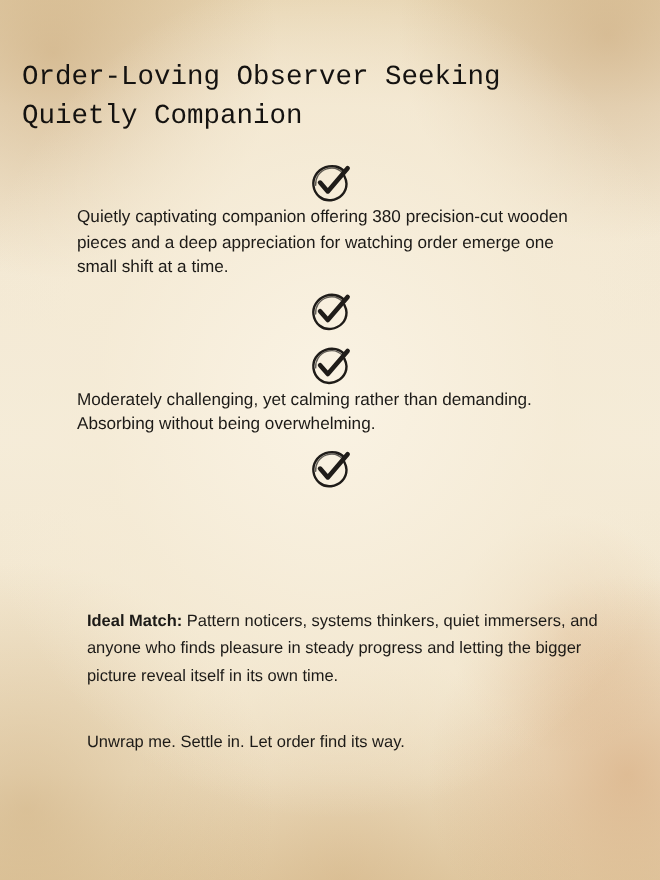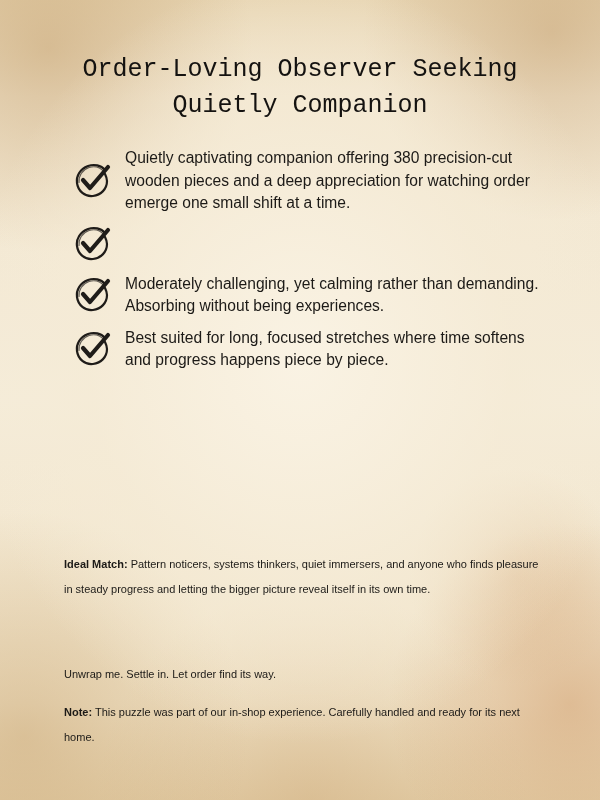--- a/index.html
+++ b/index.html
@@ -20,38 +20,37 @@
         radial-gradient(circle at 95% 88%, rgba(205,150,100,0.5) 0%, rgba(205,150,100,0) 20%),
         radial-gradient(circle at 86% 72%, rgba(215,170,120,0.35) 0%, rgba(215,170,120,0) 14%),
         radial-gradient(circle at 52% 100%, rgba(200,160,110,0.35) 0%, rgba(200,160,110,0) 25%),
         linear-gradient(180deg, #e8d6b4 0%, #f2e6cf 12%, #f5ecd9 50%, #f0e2c6 88%, #e4cfa9 100%);
     }
     .content {
       position: absolute; left: 0; top: 0; width: 600px; height: 800px;
     }
     .title {
       position: absolute; left: 20px; right: 20px; top: 52px;
-      text-align: center;
       font-family: "Liberation Mono", "DejaVu Sans Mono", monospace;
       font-size: 25px; line-height: 36px;
       letter-spacing: 0px;
       color: #141210;
       font-weight: normal;
     }
     .list { position: absolute; left: 70px; top: 147px; width: 470px; }
-    .item { display: flex; align-items: center; margin-bottom: 9px; }
+    .item { display: flex; align-items: center; margin-bottom: 9px; flex-direction: column; }
     .item .check {
       flex: 0 0 40px; width: 40px; height: 40px; margin-right: 13px; margin-left: 2px;
     }
     .item .text {
       font-size: 15.6px; line-height: 22.5px; color: #1c1a17;
     }
     .para {
-      position: absolute; left: 64px; width: 480px;
-      font-size: 11px; line-height: 25px; color: #1c1a17;
+      position: absolute; left: 79px; width: 480px;
+      font-size: 15px; line-height: 25px; color: #1c1a17;
     }
     .para b { font-weight: bold; }
     .p1 { top: 552px; }
     .p2 { top: 662px; }
     .p3 { top: 700px; }
   </style>
 </head>
 <body>
 
 <div class="paper"></div>
@@ -77,30 +76,28 @@
         <path d="M32 11 C28 6 22 5 17 6.5 C10 9 6.5 15 7 21.5" fill="none" stroke="#1f1c19" stroke-width="1.2" stroke-linecap="round" opacity="0.7"></path>
         <path d="M11 19 L18 27 L36 6" fill="none" stroke="#1f1c19" stroke-width="4.2" stroke-linecap="round" stroke-linejoin="round"></path>
       </svg>
     </div>
     <div class="item">
       <svg class="check" viewBox="0 0 40 40">
         <path d="M33 9 C29 4 22 3 16 5 C8 8 4 15 5 22 C6 30 13 36 21 35 C29 34 35 28 35 20 C35 17 34 15 33 13" fill="none" stroke="#1f1c19" stroke-width="2.2" stroke-linecap="round"></path>
         <path d="M32 11 C28 6 22 5 17 6.5 C10 9 6.5 15 7 21.5" fill="none" stroke="#1f1c19" stroke-width="1.2" stroke-linecap="round" opacity="0.7"></path>
         <path d="M11 19 L18 27 L36 6" fill="none" stroke="#1f1c19" stroke-width="4.2" stroke-linecap="round" stroke-linejoin="round"></path>
       </svg>
-      <div class="text">Moderately challenging, yet calming rather than demanding. Absorbing without being experiences.</div>
+      <div class="text">Moderately challenging, yet calming rather than demanding. Absorbing without being overwhelming.</div>
     </div>
     <div class="item">
       <svg class="check" viewBox="0 0 40 40">
         <path d="M33 9 C29 4 22 3 16 5 C8 8 4 15 5 22 C6 30 13 36 21 35 C29 34 35 28 35 20 C35 17 34 15 33 13" fill="none" stroke="#1f1c19" stroke-width="2.2" stroke-linecap="round"></path>
         <path d="M32 11 C28 6 22 5 17 6.5 C10 9 6.5 15 7 21.5" fill="none" stroke="#1f1c19" stroke-width="1.2" stroke-linecap="round" opacity="0.7"></path>
         <path d="M11 19 L18 27 L36 6" fill="none" stroke="#1f1c19" stroke-width="4.2" stroke-linecap="round" stroke-linejoin="round"></path>
       </svg>
-      <div class="text">Best suited for long, focused stretches where time softens and progress happens piece by piece.</div>
     </div>
   </div>
 
   <p class="para p1"><b>Ideal Match:</b><span> Pattern noticers, systems thinkers, quiet immersers, and anyone who finds pleasure in steady progress and letting the bigger picture reveal itself in its own time.</span></p>
 
   <p class="para p2">Unwrap me. Settle in. Let order find its way.</p>
 
-  <p class="para p3"><b>Note:</b><span> This puzzle was part of our in-shop experience. Carefully handled and ready for its next home.</span></p>
 </div>
 
 </body></html>

